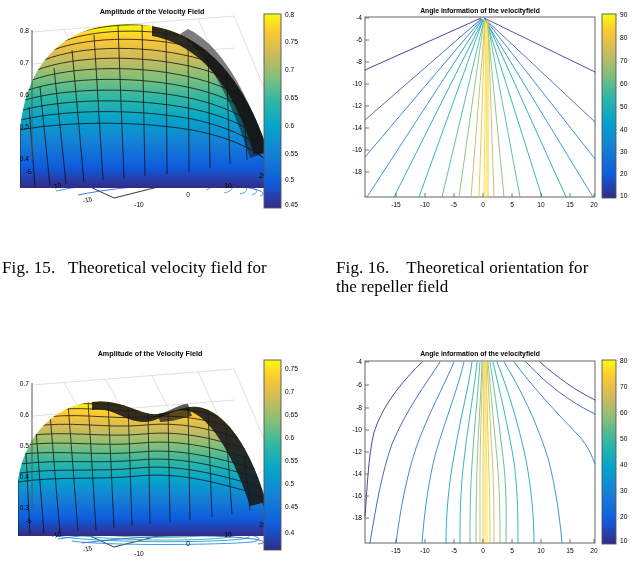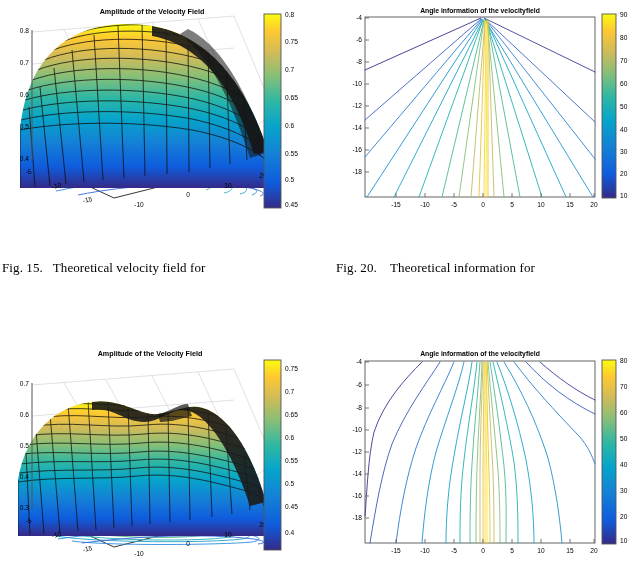--- a/index.html
+++ b/index.html
@@ -12,21 +12,21 @@
   .figblock{position:absolute;}
   #fig15-plot{left:2px;  top:2px;  width:316px;height:224px;}
   #fig16-plot{left:334px;top:2px;  width:304px;height:224px;}
   #fig17-plot{left:2px;  top:340px;width:316px;height:226px;}
   #fig18-plot{left:334px;top:340px;width:304px;height:226px;}
 
   .plotsvg{display:block;width:100%;height:100%;}
 
   
   .caption{position:absolute;font-family:"Liberation Serif",serif;
-           font-size:13px;line-height:19px;color:#000;}
+           font-size:17px;line-height:19px;color:#000;}
   #cap15{left:2px;  top:258px;width:310px;}
   #cap16{left:336px;top:258px;width:302px;}
   .cap-line{display:block;}
   .cap-lead{letter-spacing:0.1px;}
 </style>
 </head>
 <body>
 
 <div class="page">
 
@@ -255,24 +255,25 @@
   <div class="caption" id="cap15">
     <span class="cap-line cap-lead">
       <span>Fig. 15.</span>
       &nbsp;
       <span>Theoretical velocity field for</span>
     </span>
   </div>
 
   <div class="caption" id="cap16">
     <span class="cap-line cap-lead">
-      <span>Fig. 20.</span>
+      <span>Fig. 16.</span>
       &nbsp;&nbsp;
-      <span>Theoretical  information  for</span>
+      <span>Theoretical  orientation  for</span>
     </span>
+    <span class="cap-line">the repeller field</span>
   </div>
 
   <div class="figblock" id="fig17-plot">
     <svg class="plotsvg" viewBox="0 0 316 226" preserveAspectRatio="none">
       <defs>
         <linearGradient id="parulaC" x1="0" y1="1" x2="0" y2="0">
           <stop offset="0" stop-color="#352a87"></stop>
           <stop offset="0.13" stop-color="#0f5cdd"></stop>
           <stop offset="0.28" stop-color="#1481d6"></stop>
           <stop offset="0.42" stop-color="#06a4ca"></stop>

